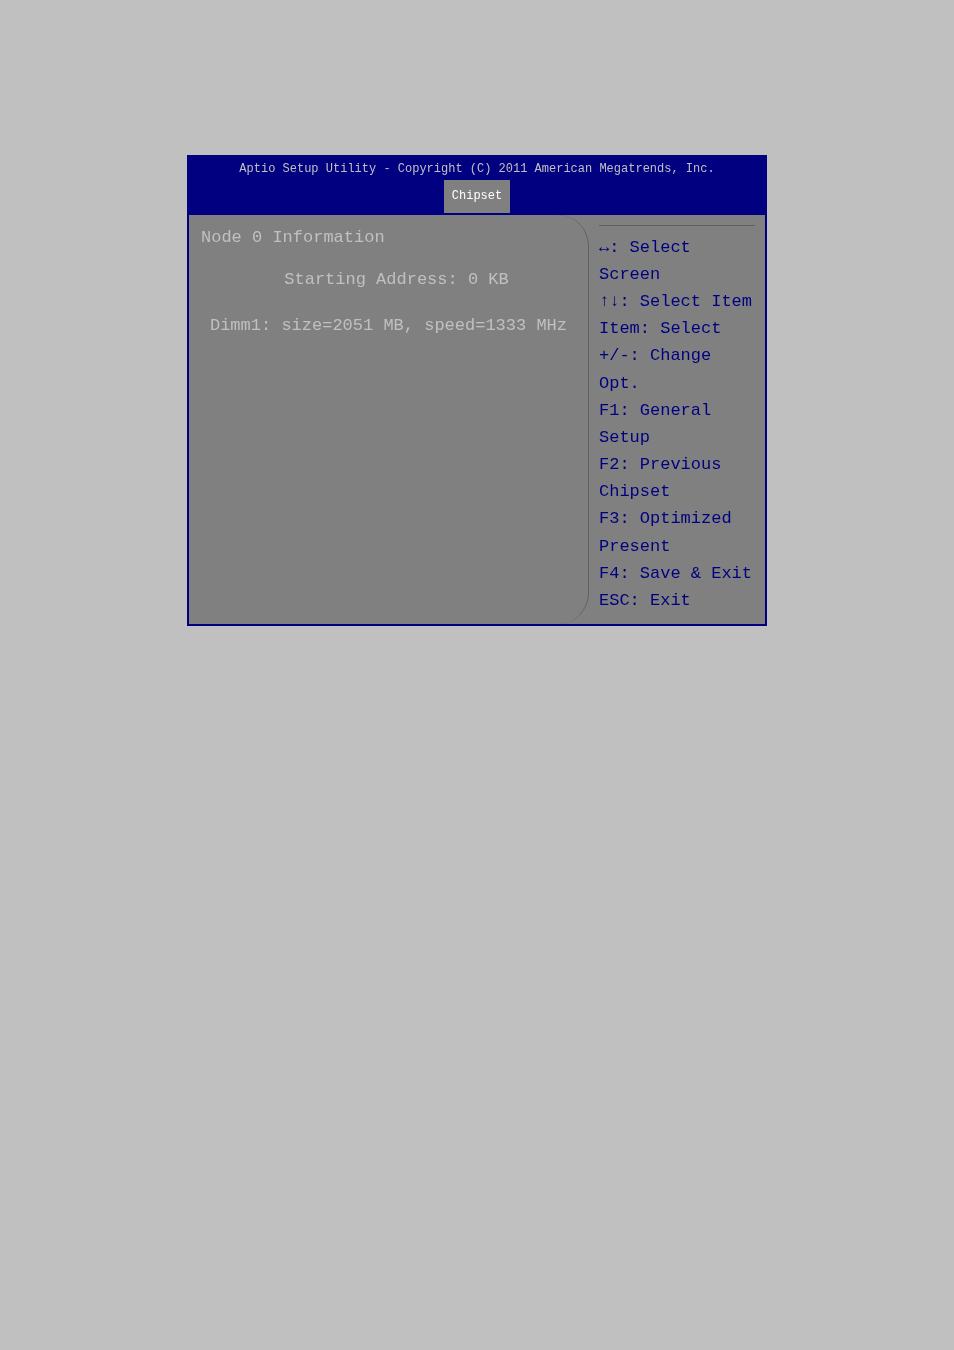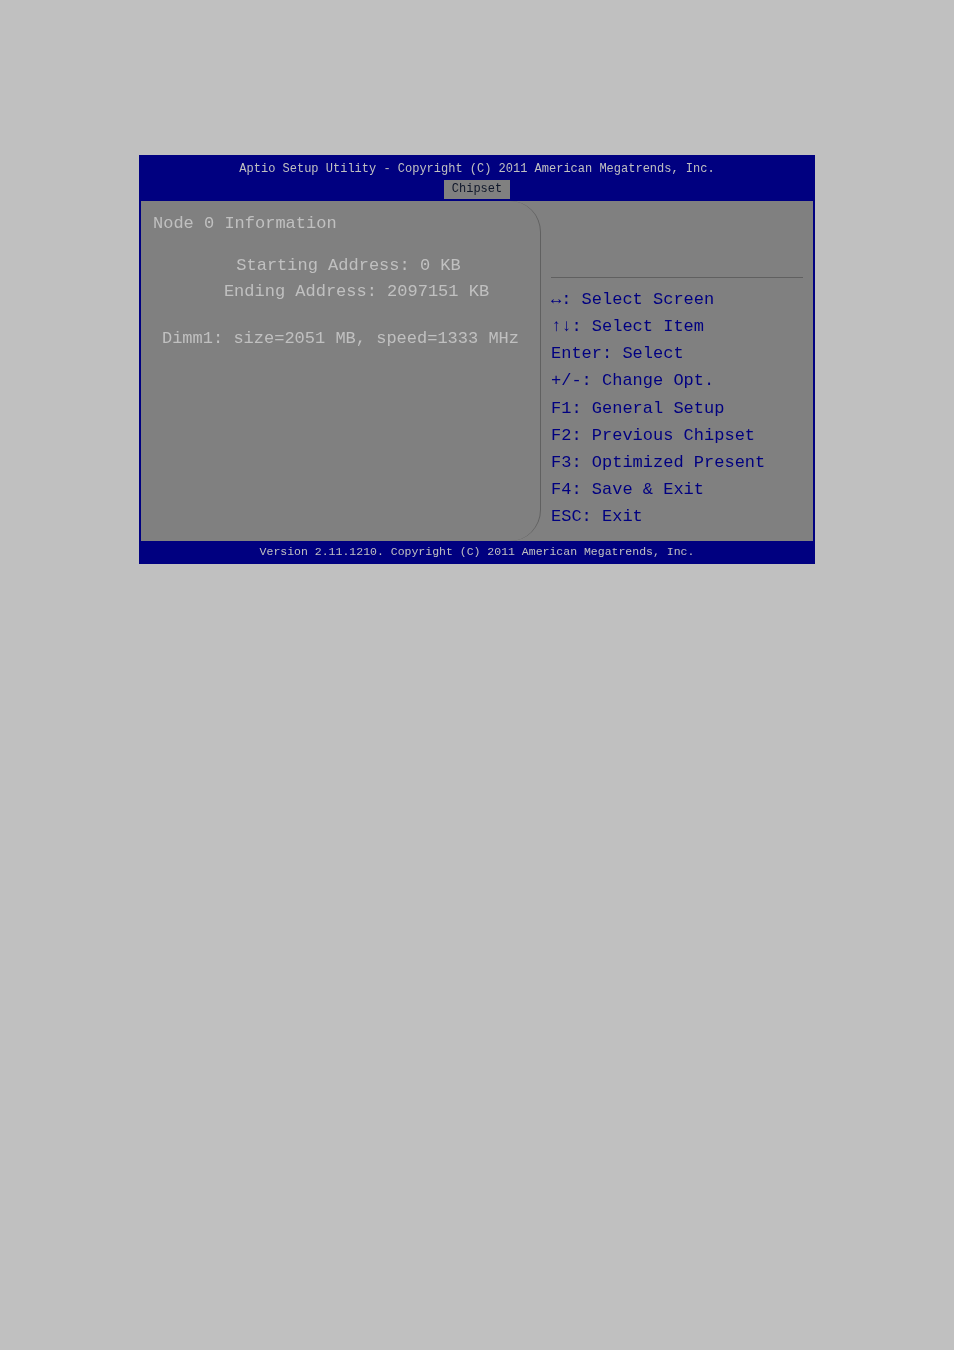--- a/index.html
+++ b/index.html
@@ -8,21 +8,21 @@
       width: 954px;
       height: 1350px;
       display: flex;
       align-items: flex-start;
       justify-content: center;
       padding-top: 155px;
       font-family: 'Courier New', Courier, monospace;
     }
 
     .bios-window {
-      width: 676px;
+      width: 580px;
       background: #808080;
       border: 2px solid #000080;
     }
 
     .bios-header {
       background: #000080;
       color: #c0c0c0;
       text-align: center;
       padding: 4px 0 2px 0;
       font-size: 12px;
@@ -34,22 +34,22 @@
     }
 
     .bios-header .tab-bar {
       display: flex;
       justify-content: center;
       margin-top: 2px;
     }
 
     .bios-header .tab-active {
       background: #808080;
-      color: #0f172a;
-      padding: 1px 8px;
+      color: #ffffff;
+      padding: 8px 8px;
       font-size: 12px;
       text-align: center;
     }
 
     .bios-body {
       display: flex;
       flex-direction: row;
       min-height: 340px;
     }
 
@@ -120,39 +120,35 @@
       <span class="tab-active">Chipset</span>
     </div>
   </div>
 
   <div class="bios-body">
 
     <div class="bios-left">
       <div class="section-title">Node 0 Information</div>
       <div class="spacer"></div>
       <div class="indent info-line">Starting Address: 0 KB</div>
-      <div class="indent info-line" style="padding-left:32px;">Ending Address: 2097151 KB</div>
       <div class="spacer"></div>
       <div class="spacer"></div>
       <div class="info-line">Dimm1: size=2051 MB, speed=1333 MHz</div>
     </div>
 
     <div class="bios-right">
       <div class="bios-right-help">
         <div>↔: Select Screen</div>
         <div>↑↓: Select Item</div>
-        <div>Enter: Select</div>
+        <div>Item: Select</div>
         <div>+/-: Change Opt.</div>
         <div>F1: General Setup</div>
         <div>F2: Previous Chipset</div>
         <div>F3: Optimized Present</div>
         <div>F4: Save &amp; Exit</div>
         <div>ESC: Exit</div>
       </div>
     </div>
 
   </div>
 
-  <div class="bios-footer">
-    <span>Version 2.11.1210. Copyright (C) 2011 American Megatrends, Inc.</span>
-  </div>
 
 </div>
 
 </body></html>

